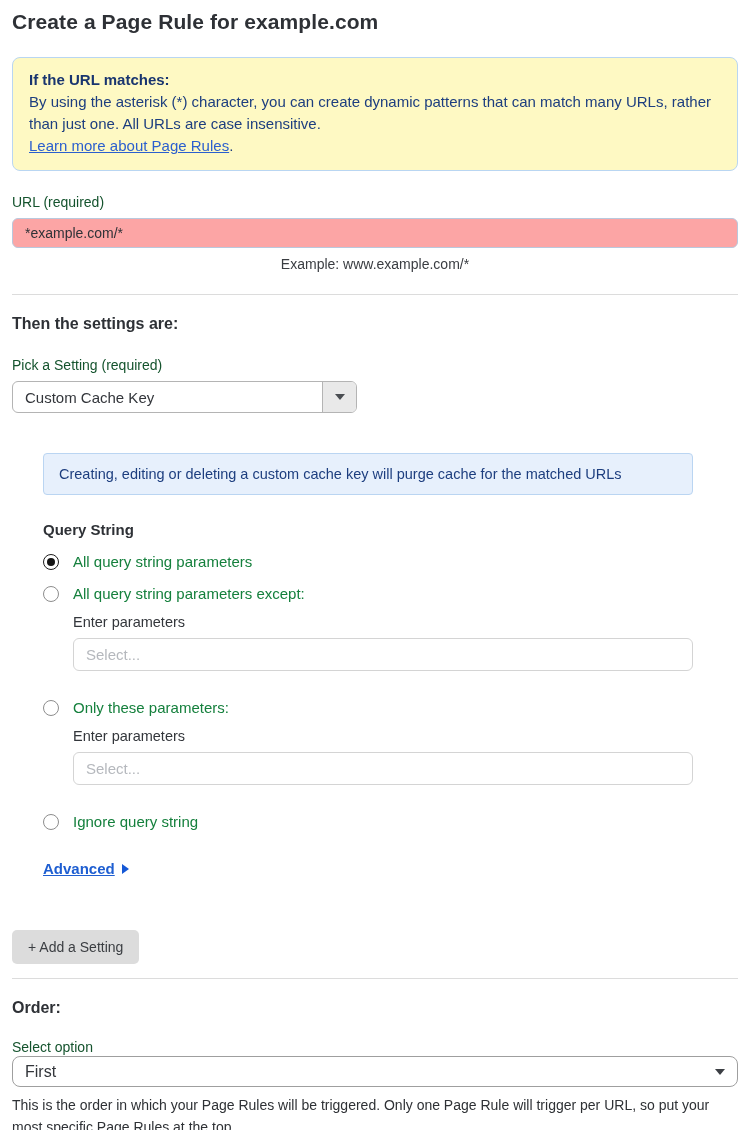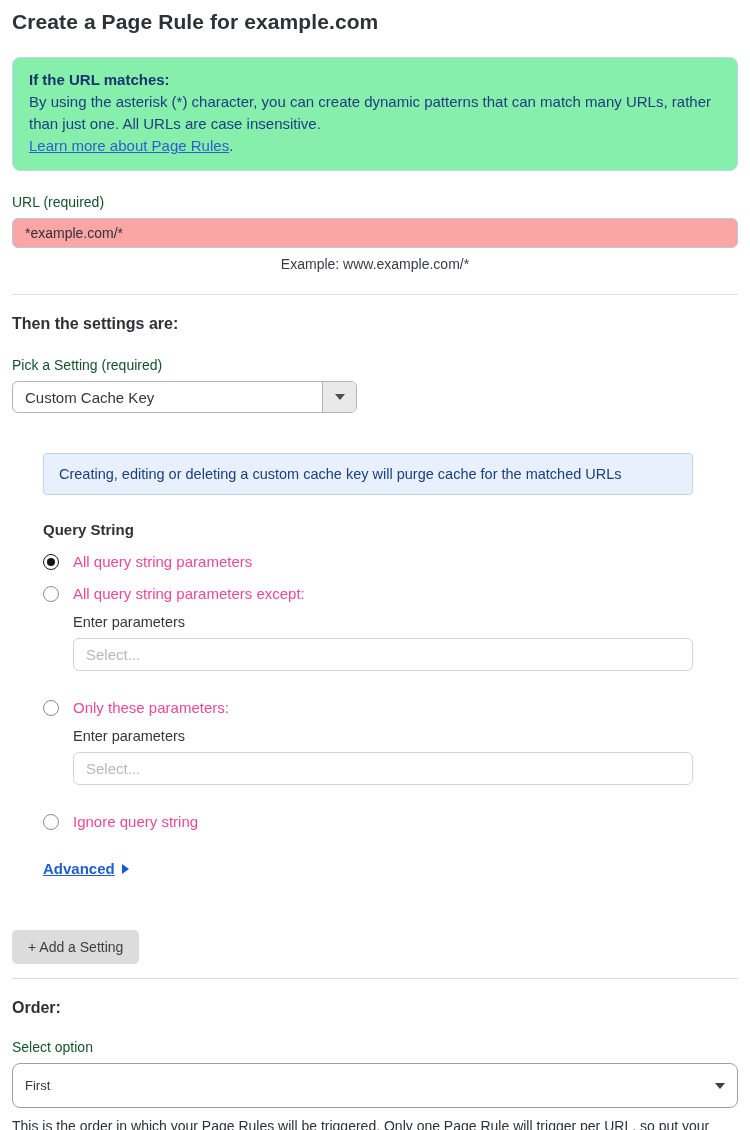--- a/index.html
+++ b/index.html
@@ -9,21 +9,21 @@
     font-family: "Liberation Sans", sans-serif;
     color: #2f3237;
     -webkit-font-smoothing: antialiased;
   }
   .page { padding: 10px 12px 14px 12px; }
 
   .page-title { font-size: 21px; font-weight: bold; color: #2e3136; letter-spacing: .1px; }
 
   .info-box {
     margin-top: 23px;
-    background: #86efac;
+    background: #fef9c3;
     border: 1px solid #b9d6f2;
     border-radius: 8px;
     padding: 11px 16px 13px 16px;
     color: #1d3e7f;
     font-size: 15px;
     line-height: 22px;
   }
   .info-box .info-heading { font-weight: bold; color: #19356f; }
   .info-box a.learn-link { color: #2b5fce; text-decoration: underline; cursor: pointer; }
 
@@ -96,21 +96,21 @@
     position: relative;
   }
   .radio-circle.checked { border-color: #1c1c1c; }
   .radio-circle.checked::after {
     content: "";
     position: absolute; left: 50%; top: 50%;
     transform: translate(-50%, -50%);
     width: 8px; height: 8px; border-radius: 50%;
     background: #141414;
   }
-  .radio-label { font-size: 15px; color: #ec4899; }
+  .radio-label { font-size: 15px; color: #15803d; }
 
   .sub-label { margin: 12px 0 0 61px; font-size: 14.5px; color: #33363b; }
   .param-input {
     display: block;
     margin: 8px 0 0 61px;
     width: 620px;
     height: 33px;
     border: 1px solid #d4d4d4;
     border-radius: 6px;
     padding: 0 12px;
@@ -147,28 +147,28 @@
     padding: 9px 16px;
     font-family: "Liberation Sans", sans-serif;
     font-size: 14px;
     color: #3b3e42;
     cursor: pointer;
   }
 
   .divider-2 { margin-top: 14px; }
 
   .order-select {
-    margin-top: 8px;
+    margin-top: 1px;
     width: 726px;
-    height: 45px;
+    height: 31px;
     border: 1px solid #9f9f9f;
     border-radius: 8px;
     display: flex; align-items: center; justify-content: space-between;
     padding: 0 12px;
-    font-size: 13px; color: #33363b;
+    font-size: 16px; color: #33363b;
     cursor: pointer;
     background: #fff;
   }
   .order-select .caret-down { border-top-color: #3c3f44; }
 
   .order-helper { margin-top: 7px; font-size: 14px; line-height: 22px; color: #2e3135; max-width: 726px; }
 </style>
 </head>
 <body>
 

